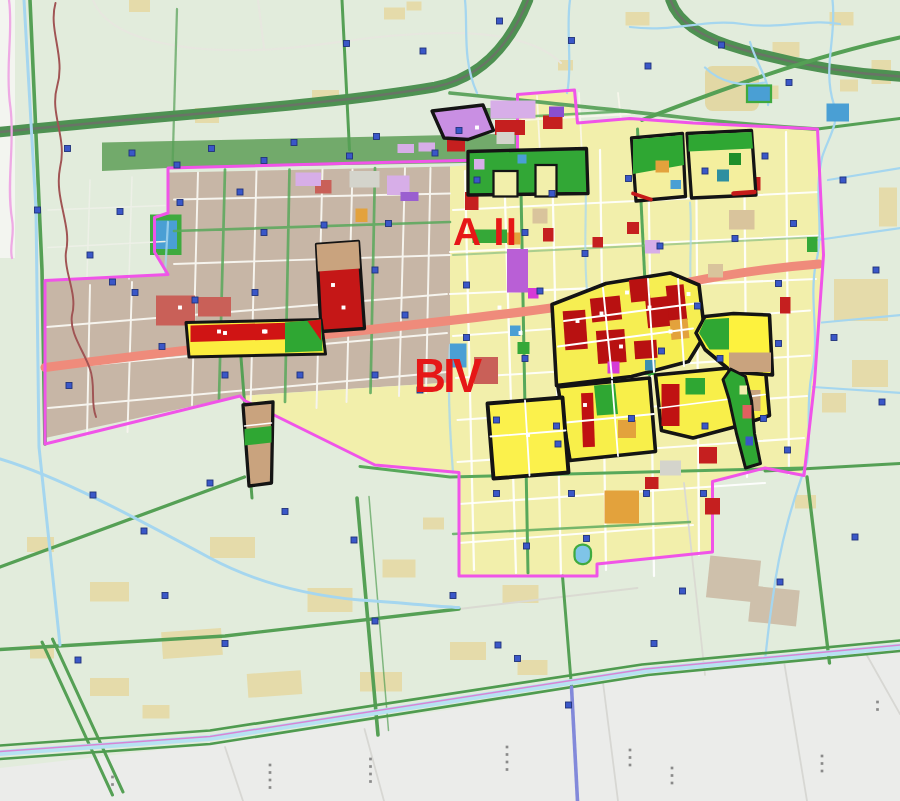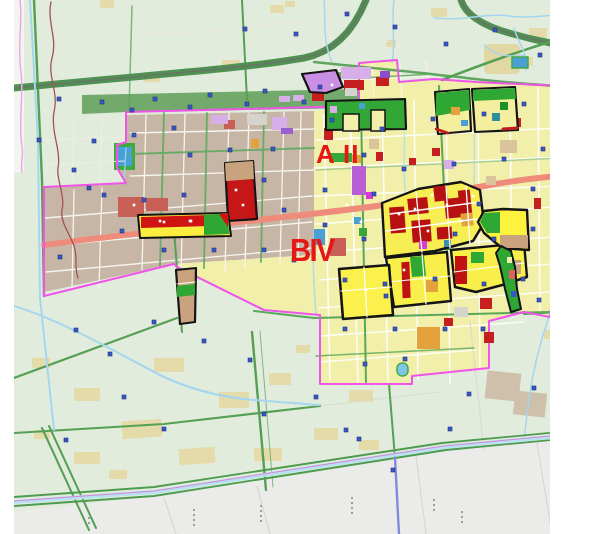--- a/index.html
+++ b/index.html
@@ -1,17 +1,17 @@
 <!DOCTYPE html>
 <html><head>
 <meta charset="utf-8">
 <style>
   html,body{margin:0;padding:0;background:#ffffff;}
-  #stage{position:relative;width:536px;height:534px;overflow:hidden;background:#0f172a;
-         font-family:"Liberation Sans",sans-serif;margin-left:14px;}
+  #stage{position:relative;width:600px;height:534px;overflow:hidden;background:#0f172a;
+         font-family:"Liberation Sans",sans-serif;}
   #map-svg{position:absolute;left:0;top:0;width:600px;height:534px;display:block;}
   .district-label{position:absolute;font-weight:700;color:#e61717;line-height:1;
                   font-family:"Liberation Sans",sans-serif;white-space:pre;}
   #lbl-a{left:302px;top:141px;font-size:26px;letter-spacing:1px;}
   #lbl-b{left:276px;top:234px;font-size:32px;letter-spacing:-2px;transform:scaleX(.92);transform-origin:left top;}
 </style>
 </head>
 <body>
 
 <div id="stage">

